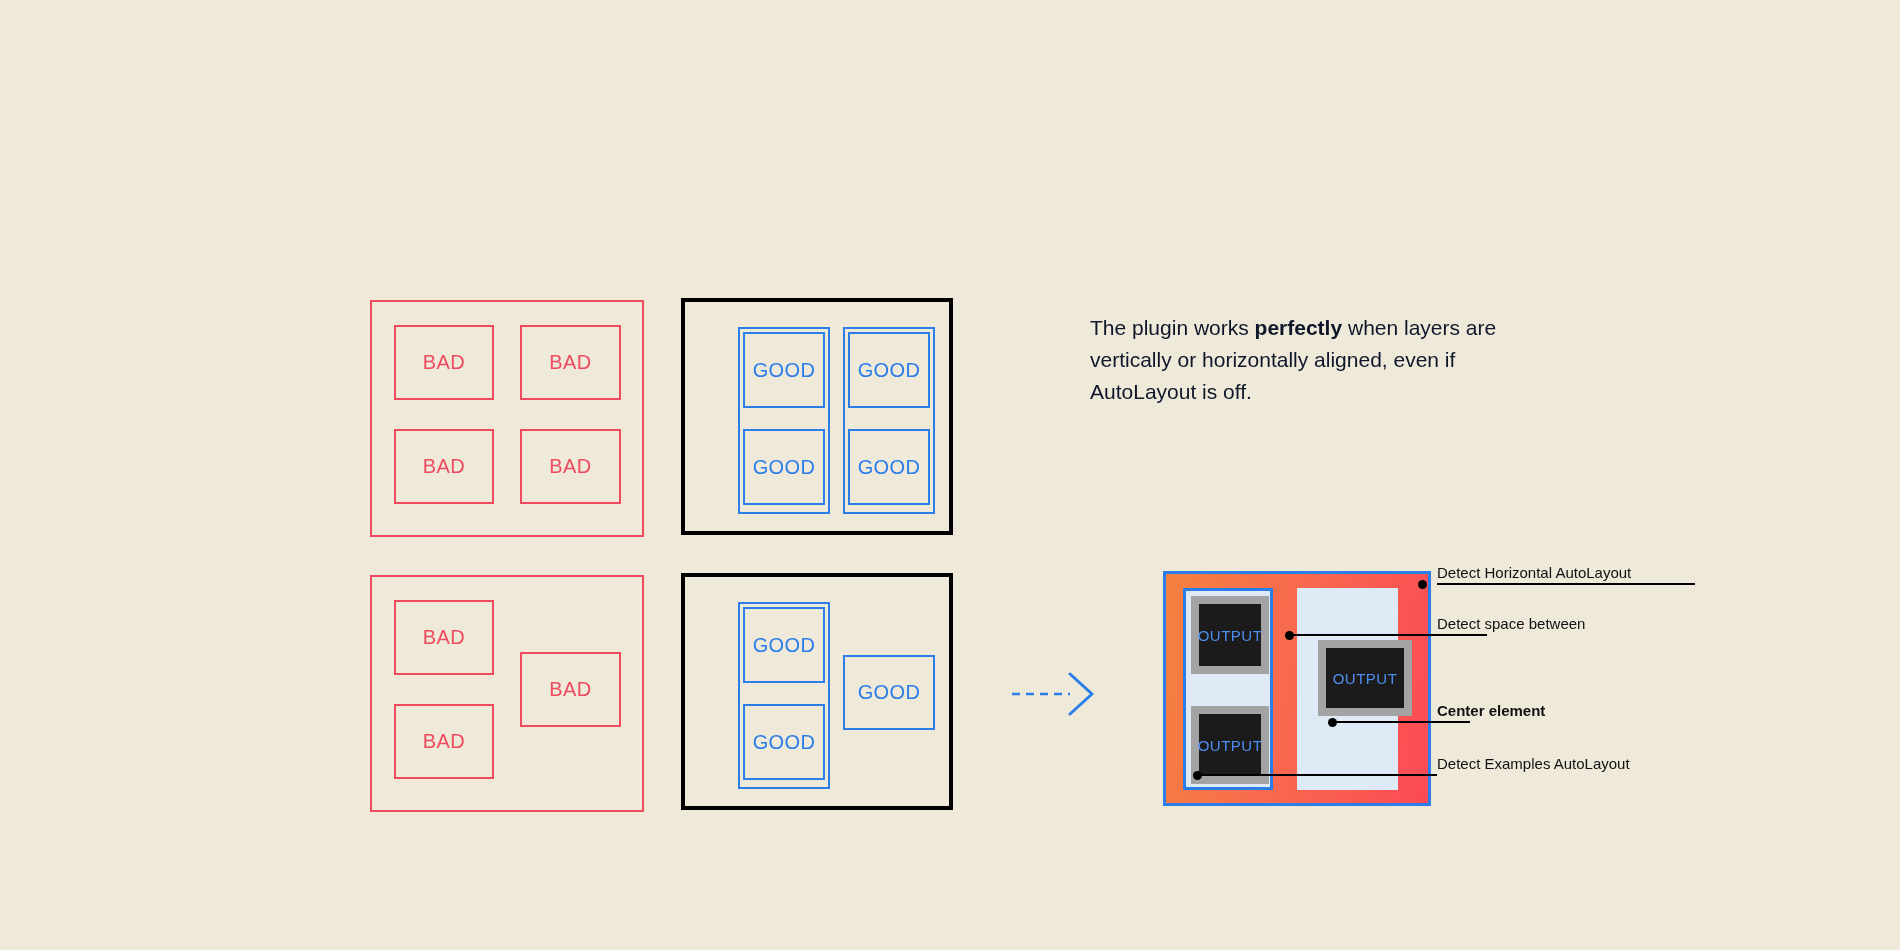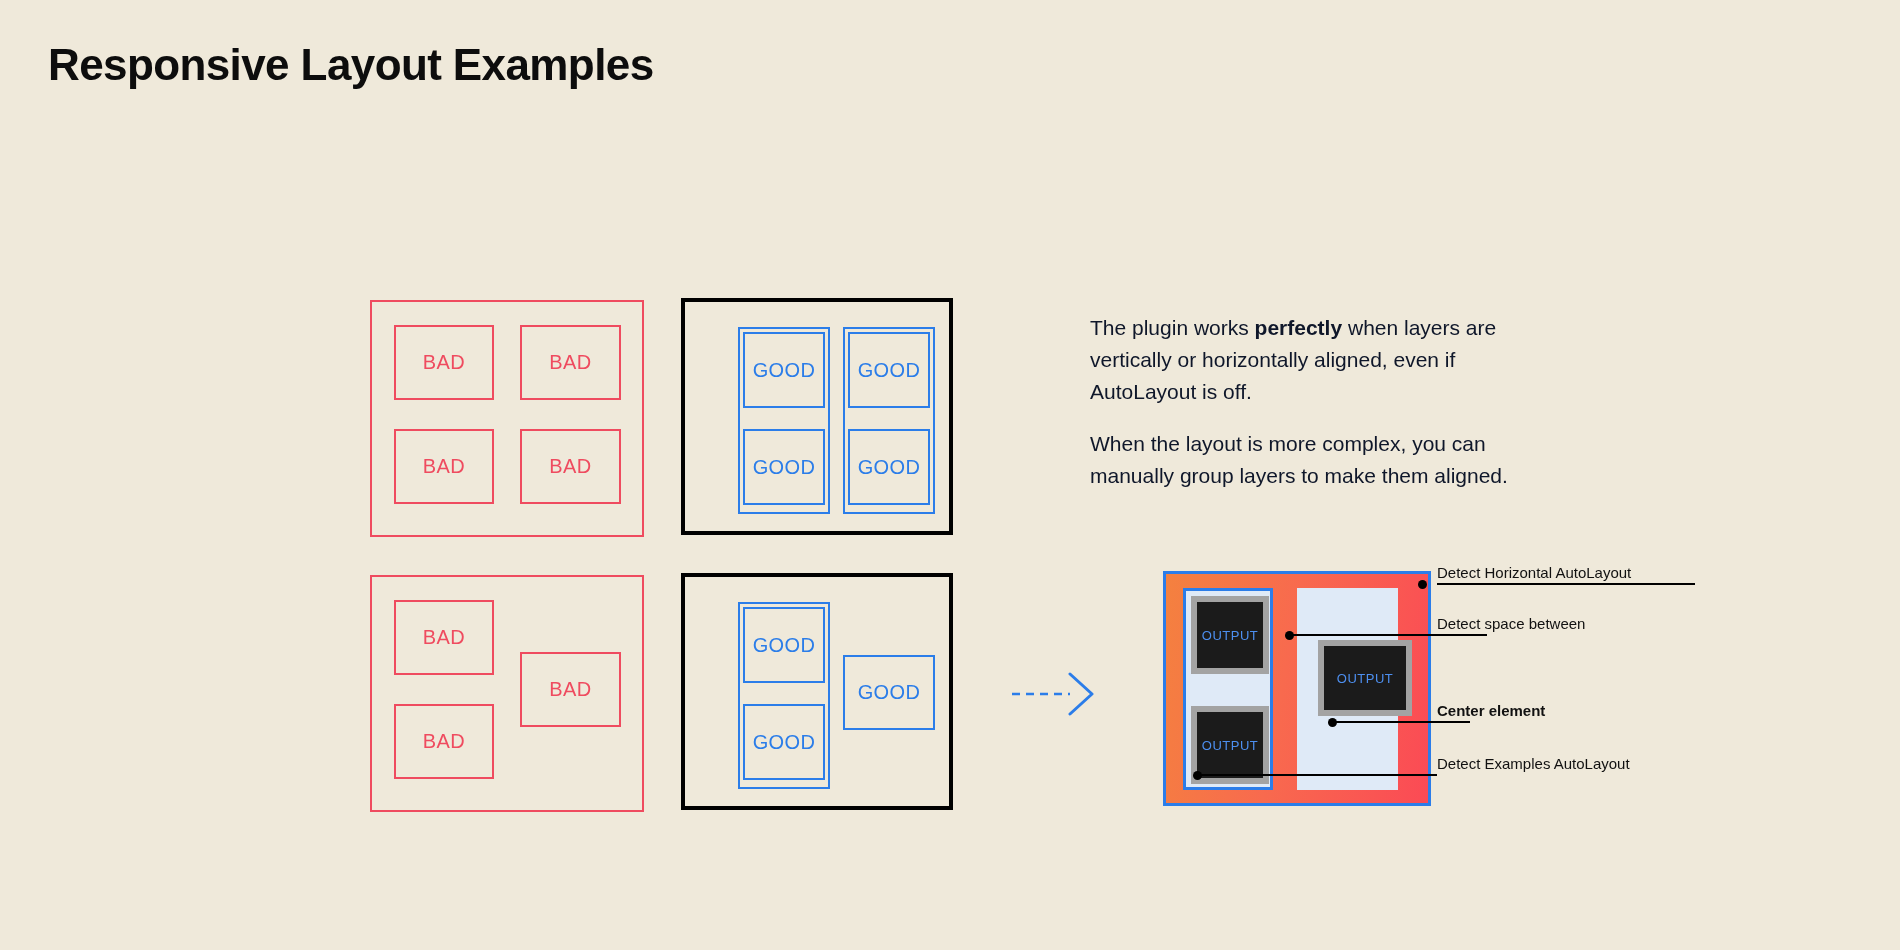--- a/index.html
+++ b/index.html
@@ -124,27 +124,27 @@
     left: 131px;
     top: 14px;
     width: 101px;
     height: 202px;
     background: #dfeaf7;
   }
 
   .output-box {
     position: absolute;
     box-sizing: border-box;
-    border: 6px solid #a3a3a3;
+    border: 8px solid #a3a3a3;
     background: #1b1b1b;
     color: #4d8ff0;
     display: flex;
     align-items: center;
     justify-content: center;
-    font-size: 13px;
+    font-size: 15px;
     letter-spacing: 0.5px;
   }
   .ob-left-top    { left: 5px;  top: 5px;   width: 78px; height: 78px; }
   .ob-left-bottom { left: 5px;  top: 115px; width: 78px; height: 78px; }
   .ob-right       { left: 152px; top: 66px; width: 94px; height: 76px; }
 
   
   .anno {
     position: absolute;
     font-size: 15px;
@@ -171,21 +171,20 @@
     border-radius: 50%;
     background: #000;
     bottom: -3.5px;
   }
 </style>
 </head>
 <body>
 
 <div class="stage">
 
-  <div class="page-title">Responsive Layout Examples</div>
 
   <div class="panel bad" style="left:370px; top:300px; width:274px; height:237px;">
     <div class="cell bad" style="left:22px; top:23px; width:100px; height:75px;">BAD</div>
     <div class="cell bad" style="left:148px; top:23px; width:101px; height:75px;">BAD</div>
     <div class="cell bad" style="left:22px; top:127px; width:100px; height:75px;">BAD</div>
     <div class="cell bad" style="left:148px; top:127px; width:101px; height:75px;">BAD</div>
   </div>
 
   <div class="panel good" style="left:681px; top:298px; width:272px; height:237px;">
     <div class="group-wrap" style="left:53px; top:25px; width:92px; height:187px;">
@@ -213,21 +212,20 @@
   </div>
 
   <svg class="arrow" viewBox="0 0 86 44">
     <line x1="0" y1="22" x2="58" y2="22" stroke="#2b7de9" stroke-width="2.5" stroke-dasharray="8 6"></line>
     <polyline points="58,2 80,22 58,42" fill="none" stroke="#2b7de9" stroke-width="3" stroke-linecap="round" stroke-linejoin="round"></polyline>
   </svg>
 
   <div class="copy copy-1">
     <span>The plugin works </span><b>perfectly</b><span> when layers are vertically or horizontally aligned, even if AutoLayout is off.</span>
   </div>
-  <div class="copy copy-2">When the layout is more complex, you can manually group layers to make them aligned.</div>
 
   <div class="detect-figure">
     <div class="detect-col-left">
       <div class="output-box ob-left-top">OUTPUT</div>
       <div class="output-box ob-left-bottom">OUTPUT</div>
     </div>
     <div class="detect-col-right"></div>
     <div class="output-box ob-right">OUTPUT</div>
   </div>
 

